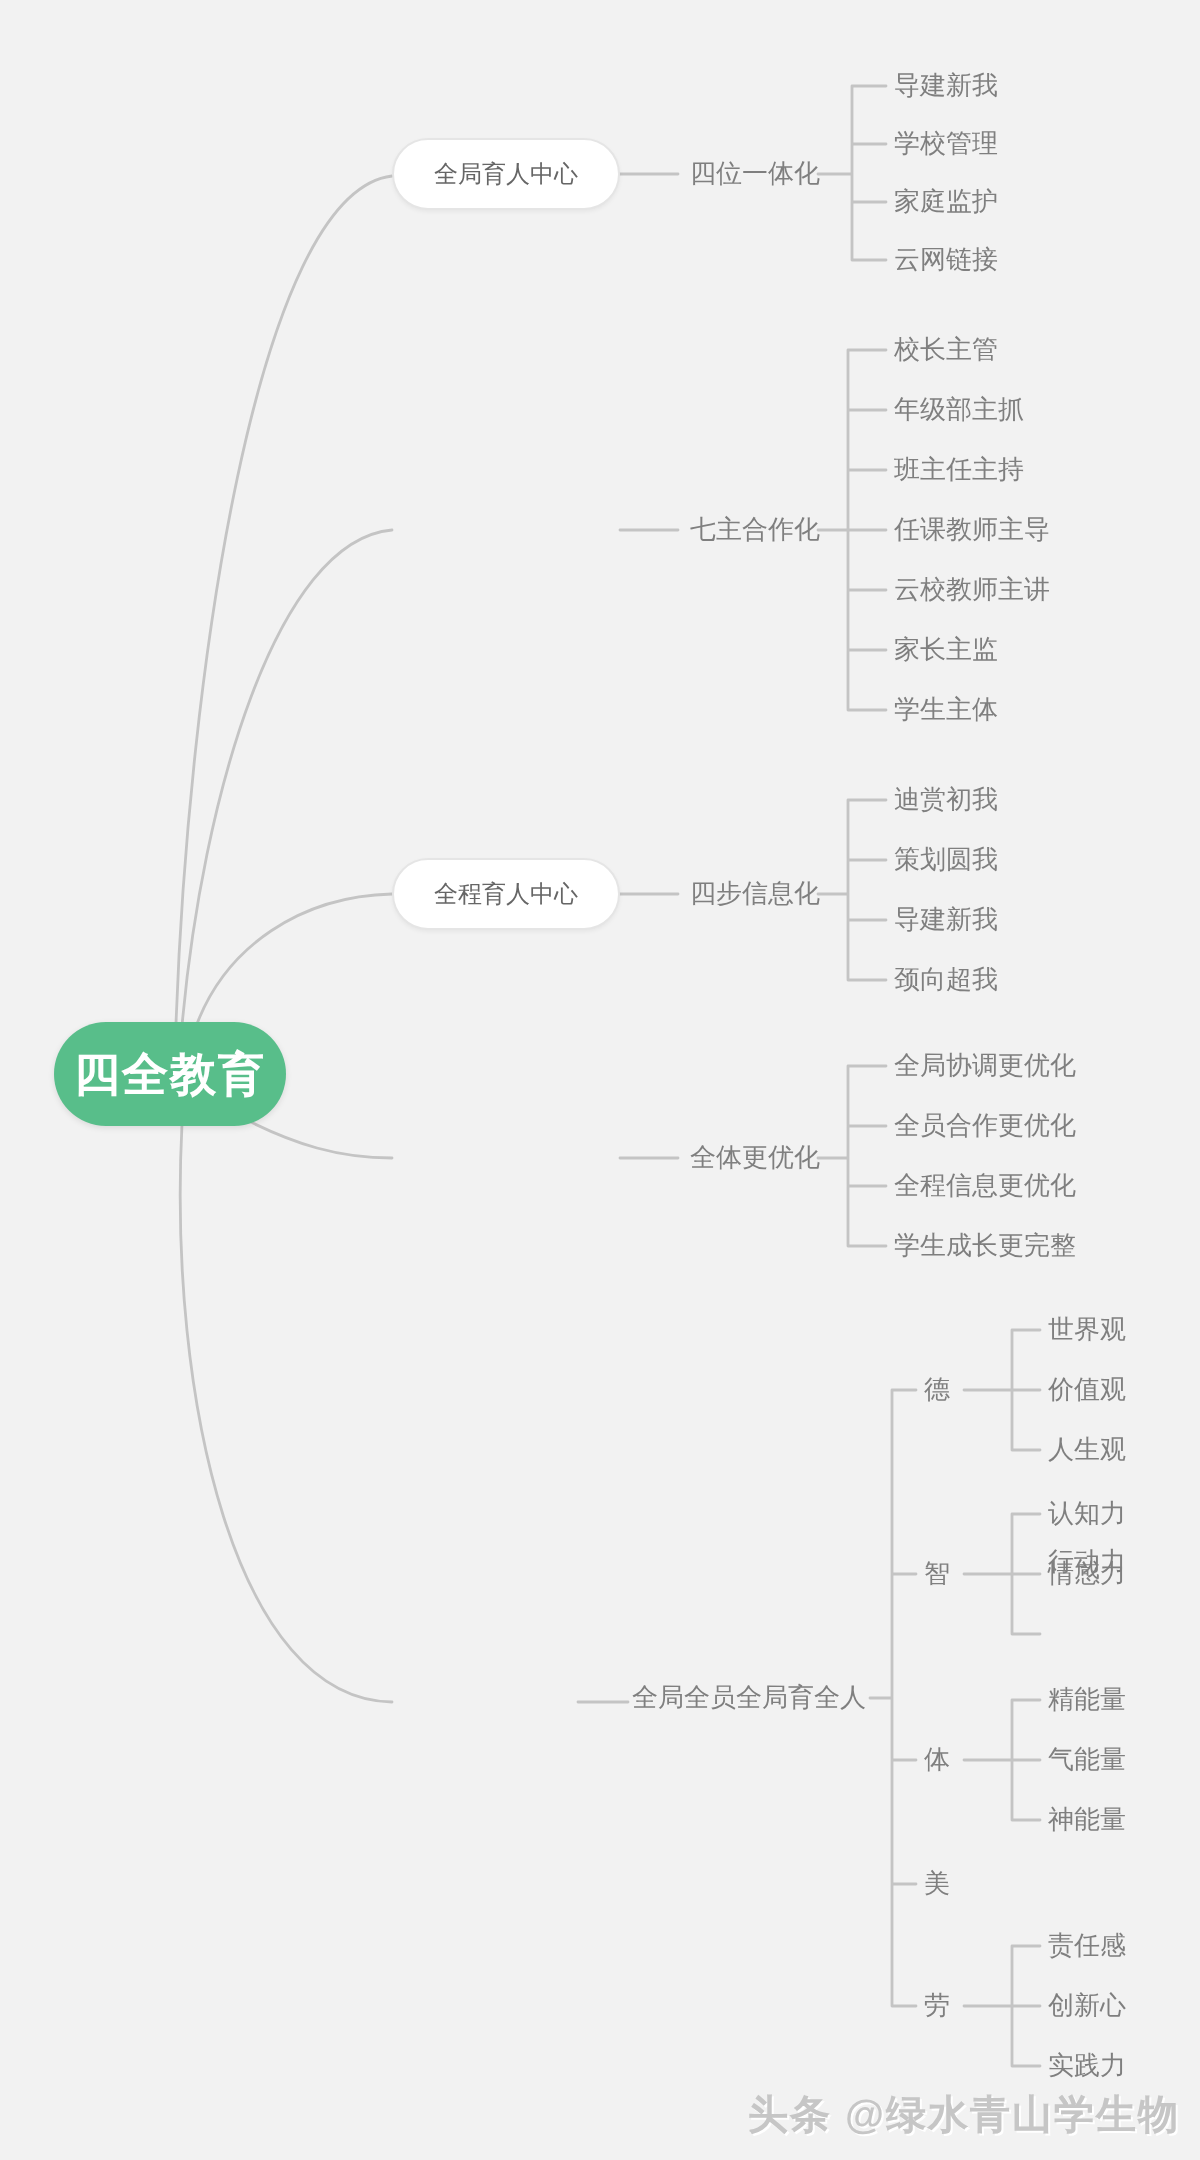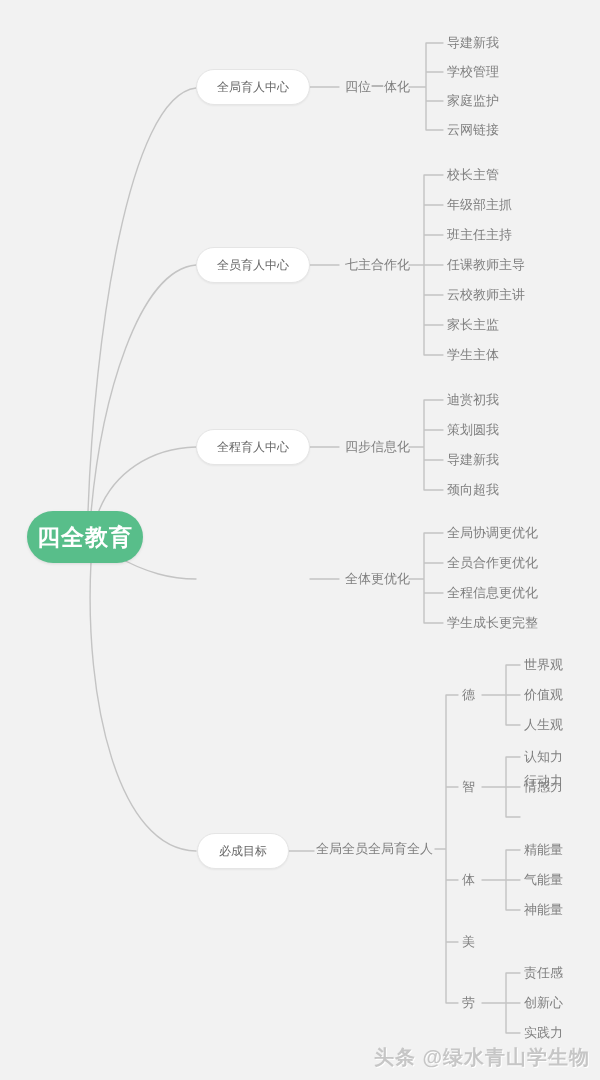--- a/index.html
+++ b/index.html
@@ -102,23 +102,21 @@
 
     <path d="M482 695 H506 M506 665 V725 M506 665 H520 M506 695 H520 M506 725 H520"></path>
     <path d="M482 787 H506 M506 757 V817 M506 757 H520 M506 787 H520 M506 817 H520"></path>
     <path d="M482 880 H506 M506 850 V910 M506 850 H520 M506 880 H520 M506 910 H520"></path>
     <path d="M482 1003 H506 M506 973 V1033 M506 973 H520 M506 1003 H520 M506 1033 H520"></path>
   </svg>
 
   <div class="root-node">四全教育</div>
 
   <div class="branch-node" style="left:196px;top:69px;width:114px">全局育人中心</div>
-  <div class="branch-node" style="left:196px;top:247px;width:114px">全员育人中心</div>
   <div class="branch-node" style="left:196px;top:429px;width:114px">全程育人中心</div>
-  <div class="branch-node" style="left:197px;top:833px;width:92px">必成目标</div>
 
   <div class="label" style="left:345px;top:78px">四位一体化</div>
   <div class="label" style="left:345px;top:256px">七主合作化</div>
   <div class="label" style="left:345px;top:438px">四步信息化</div>
   <div class="label" style="left:345px;top:570px">全体更优化</div>
   <div class="label" style="left:316px;top:840px">全局全员全局育全人</div>
 
   <div class="label" style="left:447px;top:34px">导建新我</div>
   <div class="label" style="left:447px;top:63px">学校管理</div>
   <div class="label" style="left:447px;top:92px">家庭监护</div>

